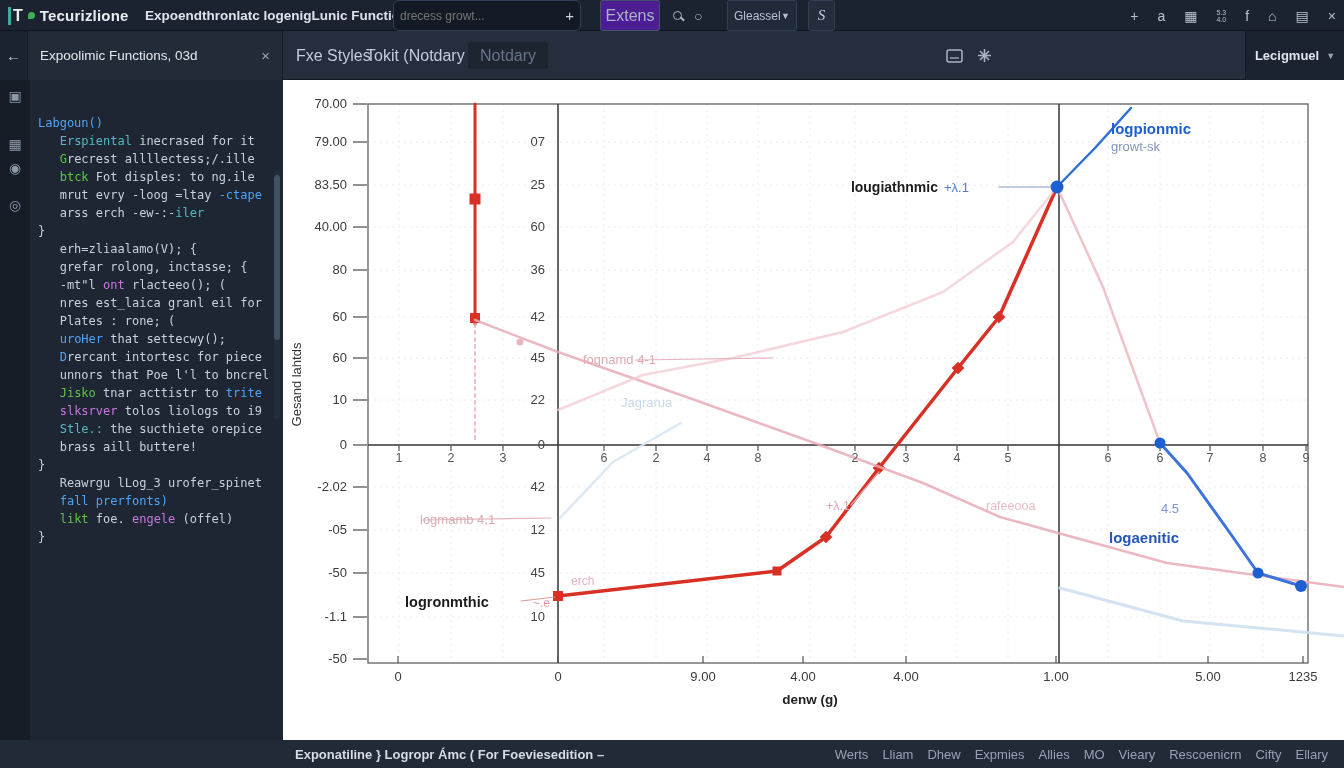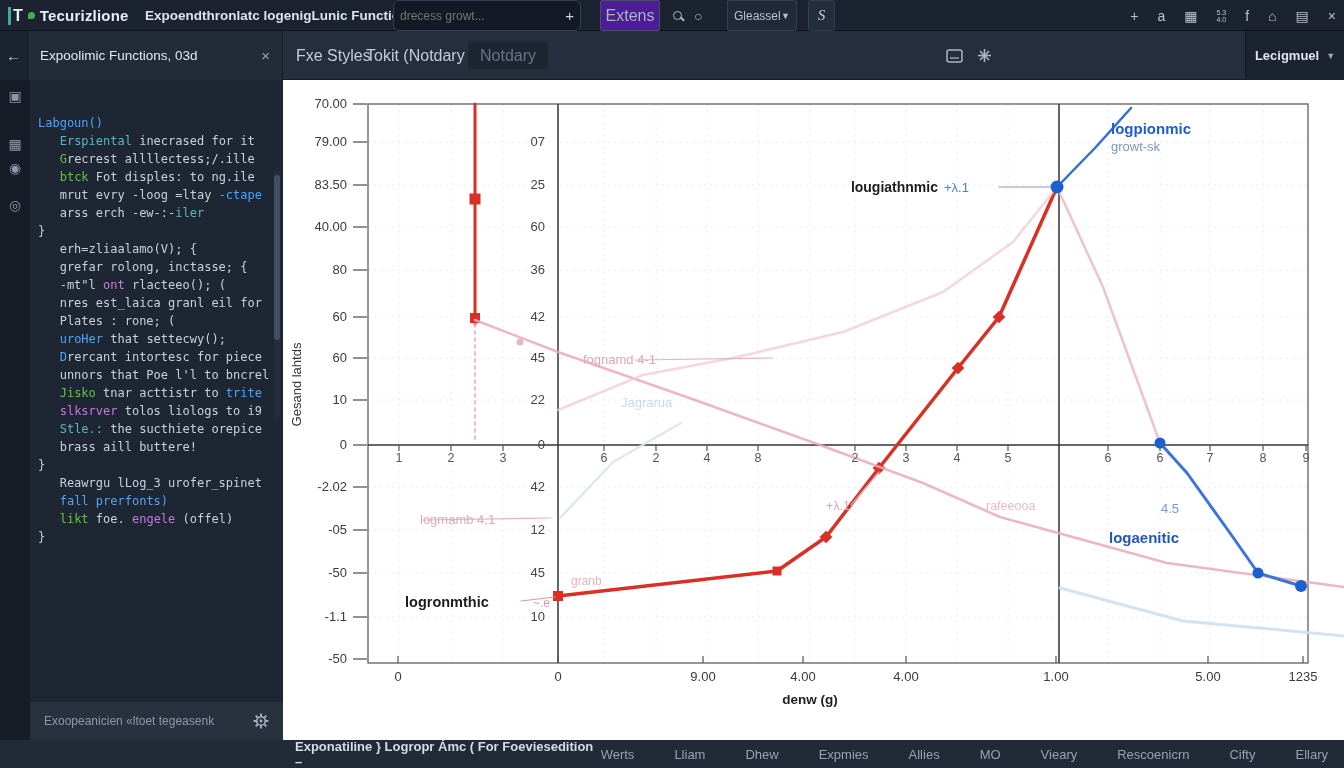--- a/index.html
+++ b/index.html
@@ -88,21 +88,21 @@
   .ann { position:absolute; white-space:nowrap; }
   #ylabel { position:absolute; left:-62px; top:297px; width:150px; text-align:center;
     transform:rotate(-90deg); color:#333; font-size:13px; }
   #xlabel { position:absolute; left:467px; top:612px; width:120px; text-align:center;
     color:#222; font-size:13.5px; font-weight:bold; }
 
   
   #statusbar { position:absolute; left:0; top:740px; width:1344px; height:28px; background:#212a37;
     display:flex; align-items:center; }
   #status-left { margin-left:295px; color:#d6dce6; font-size:13px; font-weight:bold; }
-  #status-items { margin-left:auto; margin-right:16px; display:flex; gap:40px; }
+  #status-items { margin-left:auto; margin-right:16px; display:flex; gap:14px; }
   #status-items span { color:#97a2b3; font-size:13px; }
 </style>
 </head>
 <body>
 
 <div id="app">
 
   <header id="topbar">
     <div id="logo" class="abs">
       <span class="t">T</span>
@@ -171,37 +171,20 @@
   <aside id="sidebar">
     <div id="iconstrip">
         <span style="top: 8px;">▣</span>
         <span style="top: 56px;">▦</span>
         <span style="top: 80px;">◉</span>
         <span style="top: 117px;">◎</span>
       </div>
     <div id="code"><div><span class="blue">Labgoun()</span></div><div><span class="fg">   </span><span class="cyan">Erspiental</span><span class="fg"> inecrased for it</span></div><div><span class="fg">   </span><span class="green">G</span><span class="fg">recrest allllectess;/.ille</span></div><div><span class="fg">   </span><span class="green">btck</span><span class="fg"> Fot disples: to ng.ile</span></div><div><span class="fg">   mrut evry -loog =ltay </span><span class="blue">-ctape</span></div><div><span class="fg">   arss erch -ew-:-</span><span class="cyan">iler</span></div><div><span class="fg">}</span></div><div><span class="fg">   erh=zliaalamo(V); {</span></div><div><span class="fg">   grefar rolong, inctasse; {</span></div><div><span class="fg">   -mt"l </span><span class="purple">ont</span><span class="fg"> rlacteeo(); (</span></div><div><span class="fg">   nres est_laica granl eil for</span></div><div><span class="fg">   Plates : rone; (</span></div><div><span class="fg">   </span><span class="blue">uroHer</span><span class="fg"> that settecwy();</span></div><div><span class="fg">   </span><span class="blue">D</span><span class="fg">rercant intortesc for piece</span></div><div><span class="fg">   unnors that Poe l'l to bncrel</span></div><div><span class="fg">   </span><span class="green">Jisko</span><span class="fg"> tnar acttistr to </span><span class="blue">trite</span></div><div><span class="fg">   </span><span class="purple">slksrver</span><span class="fg"> tolos liologs to i9</span></div><div><span class="fg">   </span><span class="cyan">Stle.:</span><span class="fg"> the sucthiete orepice</span></div><div><span class="fg">   brass aill buttere!</span></div><div><span class="fg">}</span></div><div><span class="fg">   Reawrgu lLog_3 urofer_spinet</span></div><div><span class="fg">   </span><span class="blue">fall prerfonts)</span></div><div><span class="fg">   </span><span class="green">likt</span><span class="fg"> foe. </span><span class="purple">engele</span><span class="fg"> (offel)</span></div><div><span class="fg">}</span></div></div>
     <div id="sb-scroll">
       <div id="sb-thumb"></div>
-    </div>
-    <div id="sb-footer">
-      <span class="txt">Exoopeanicien «ltoet tegeasenk</span>
-      <svg width="16" height="16" viewBox="0 0 16 16">
-        <circle cx="8" cy="8" r="4.3" fill="none" stroke="#aab4c2" stroke-width="1.6"></circle>
-        <circle cx="8" cy="8" r="1.4" fill="#aab4c2"></circle>
-        <g stroke="#aab4c2" stroke-width="1.8">
-          <line x1="8" y1="0.5" x2="8" y2="3"></line>
-            <line x1="8" y1="13" x2="8" y2="15.5"></line>
-          <line x1="0.5" y1="8" x2="3" y2="8"></line>
-            <line x1="13" y1="8" x2="15.5" y2="8"></line>
-          <line x1="2.7" y1="2.7" x2="4.5" y2="4.5"></line>
-            <line x1="11.5" y1="11.5" x2="13.3" y2="13.3"></line>
-          <line x1="13.3" y1="2.7" x2="11.5" y2="4.5"></line>
-            <line x1="4.5" y1="11.5" x2="2.7" y2="13.3"></line>
-        </g>
-      </svg>
     </div>
   </aside>
 
   <main id="chart-panel">
     <svg id="chart-svg" width="1061" height="660">
         <line x1="116" y1="24" x2="116" y2="583" stroke="#e9ecf1" stroke-width="1" stroke-dasharray="2,4"></line>
         <line x1="168" y1="24" x2="168" y2="583" stroke="#e9ecf1" stroke-width="1" stroke-dasharray="2,4"></line>
         <line x1="220" y1="24" x2="220" y2="583" stroke="#e9ecf1" stroke-width="1" stroke-dasharray="2,4"></line>
         <line x1="321" y1="24" x2="321" y2="583" stroke="#e9ecf1" stroke-width="1" stroke-dasharray="2,4"></line>
         <line x1="373" y1="24" x2="373" y2="583" stroke="#e9ecf1" stroke-width="1" stroke-dasharray="2,4"></line>
@@ -354,21 +337,21 @@
         <div class="ann" style="left: 655px; top: 99px; color: rgb(28, 28, 28); font-size: 14px; font-weight: bold; transform: translateX(-100%);">lougiathnmic</div>
         <div class="ann" style="left: 661px; top: 100px; color: rgb(77, 126, 201); font-size: 13px;">+λ.1</div>
         <div class="ann" style="left: 828px; top: 40px; color: rgb(29, 95, 209); font-size: 15px; font-weight: bold;">logpionmic</div>
         <div class="ann" style="left: 828px; top: 59px; color: rgb(128, 149, 186); font-size: 13px;">growt-sk</div>
         <div class="ann" style="left: 826px; top: 420px; color: rgb(35, 86, 184); font-size: 15px; font-weight: bold; margin-top: 29px;">logaenitic</div>
         <div class="ann" style="left: 878px; top: 421px; color: rgb(123, 151, 212); font-size: 13px;">4.5</div>
         <div class="ann" style="left: 122px; top: 514px; color: rgb(28, 28, 28); font-size: 14.5px; font-weight: bold;">logronmthic</div>
         <div class="ann" style="left: 250px; top: 516px; color: rgb(224, 154, 166); font-size: 12px;">~.e</div>
         <div class="ann" style="left: 137px; top: 432px; color: rgb(221, 171, 180); font-size: 13px;">logmamb 4,1</div>
         <div class="ann" style="left: 300px; top: 272px; color: rgb(223, 169, 179); font-size: 13px; text-align: right;">fognamd 4-1</div>
-        <div class="ann" style="left: 288px; top: 494px; color: rgb(228, 180, 188); font-size: 12px;">granb</div>
+        <div class="ann" style="left: 288px; top: 494px; color: rgb(228, 180, 188); font-size: 12px;">erch</div>
         <div class="ann" style="left: 543px; top: 419px; color: rgb(219, 163, 173); font-size: 12.5px;">+λ.1</div>
         <div class="ann" style="left: 703px; top: 419px; color: rgb(231, 188, 196); font-size: 12.5px;">rafeeooa</div>
         <div class="ann" style="left: 338px; top: 315px; color: rgb(198, 217, 235); font-size: 13px;">Jagrarua</div>
       </div>
     <div id="ylabel">Gesand lahtds</div>
     <div id="xlabel">denw (g)</div>
   </main>
 
   <footer id="statusbar">
     <span id="status-left">Exponatiline } Logropr Ámc ( For Foeviesedition –</span>

